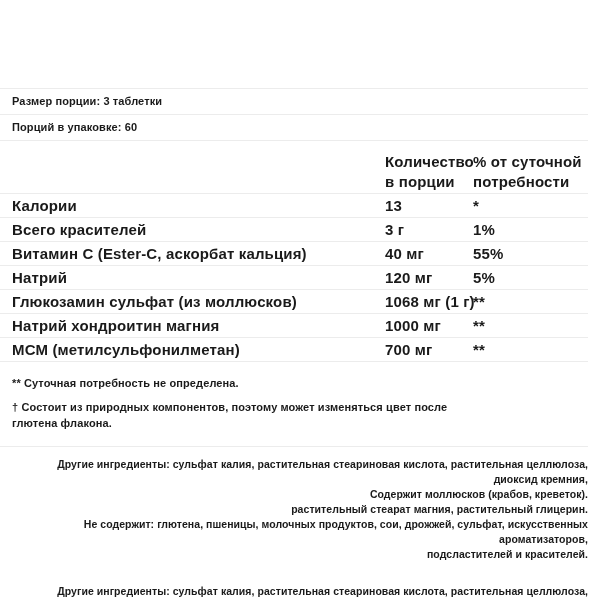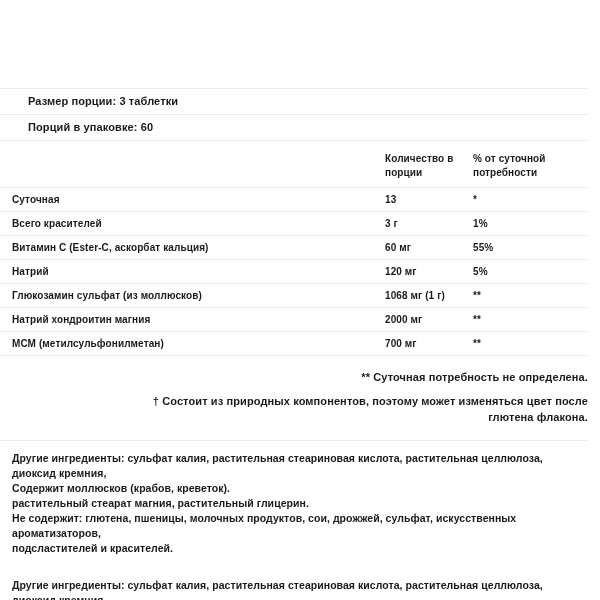--- a/index.html
+++ b/index.html
@@ -27,21 +27,21 @@
     height: 1px;
     background: #ececec;
     width: 588px;
     margin: 0;
   }
 
   .serving-row {
     display: flex;
     align-items: center;
     height: 25px;
-    padding: 0 28px;
+    padding: 0 12px;
     box-sizing: border-box;
   }
   .serving-row .txt {
     font-size: 11px;
     font-weight: bold;
     letter-spacing: 0.01em;
     line-height: 1.2;
     white-space: nowrap;
   }
 
@@ -51,21 +51,21 @@
     table-layout: fixed;
   }
   .facts-table col.c-name { width: 385px; }
   .facts-table col.c-amount { width: 88px; }
   .facts-table col.c-dv { width: 115px; }
 
   .facts-table th,
   .facts-table td {
     text-align: left;
     vertical-align: top;
-    font-size: 10px;
+    font-size: 15px;
     font-weight: bold;
     letter-spacing: 0.01em;
     padding: 0;
   }
 
   .facts-table thead th {
     height: 46px;
     padding-top: 11px;
     line-height: 1.35;
     box-sizing: border-box;
@@ -75,35 +75,35 @@
   .facts-table tbody td {
     height: 23px;
     line-height: 23px;
     border-top: 1px solid #ececec;
     white-space: nowrap;
   }
   .facts-table tbody td.n { padding-left: 12px; }
 
   .notes {
     padding: 14px 12px 0 12px;
-    text-align: right;
   }
   .note-line {
     font-size: 11px;
     font-weight: bold;
     line-height: 1.45;
     letter-spacing: 0.01em;
     margin: 0;
   }
   .note-gap { height: 9px; }
 
   .notes-rule-wrap { padding-top: 14px; }
 
   .ingredients-block {
     padding: 10px 12px 0 12px;
+    text-align: right;
   }
   .ing-para {
     font-size: 10.5px;
     font-weight: bold;
     line-height: 1.42;
     letter-spacing: 0.005em;
     margin: 0;
   }
   .ing-gap { height: 12px; }
 </style>
@@ -134,47 +134,47 @@
     </colgroup>
     <thead>
       <tr>
         <th class="h-name"></th>
         <th>Количество в порции</th>
         <th>% от суточной потребности</th>
       </tr>
     </thead>
     <tbody>
       <tr>
-        <td class="n">Суточная</td>
+        <td class="n">Калории</td>
         <td>13</td>
         <td>*</td>
       </tr>
       <tr>
         <td class="n">Всего красителей</td>
         <td>3 г</td>
         <td>1%</td>
       </tr>
       <tr>
         <td class="n">Витамин C (Ester-C, аскорбат кальция)</td>
-        <td>60 мг</td>
+        <td>40 мг</td>
         <td>55%</td>
       </tr>
       <tr>
         <td class="n">Натрий</td>
         <td>120 мг</td>
         <td>5%</td>
       </tr>
       <tr>
         <td class="n">Глюкозамин сульфат (из моллюсков)</td>
         <td>1068 мг (1 г)</td>
         <td>**</td>
       </tr>
       <tr>
         <td class="n">Натрий хондроитин магния</td>
-        <td>2000 мг</td>
+        <td>1000 мг</td>
         <td>**</td>
       </tr>
       <tr>
         <td class="n">МСМ (метилсульфонилметан)</td>
         <td>700 мг</td>
         <td>**</td>
       </tr>
     </tbody>
   </table>
 

